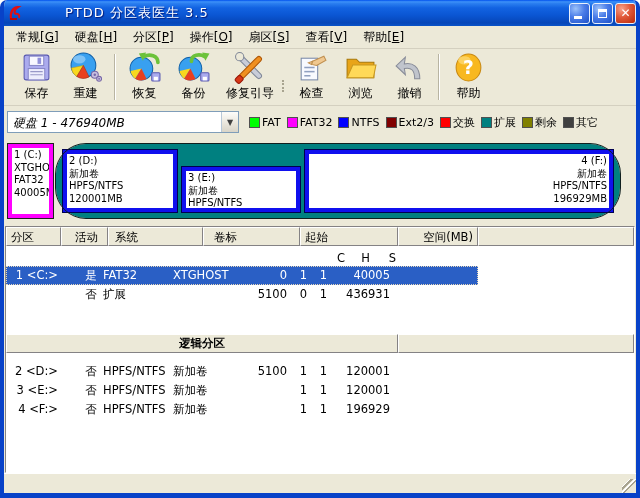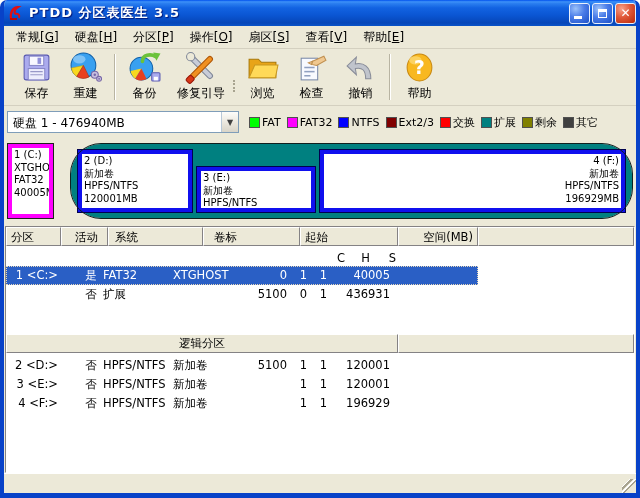--- a/index.html
+++ b/index.html
@@ -14,22 +14,22 @@
   }
 
   
   .titlebar {
     height:26px; flex:0 0 26px; display:flex; align-items:center; padding:0 4px;
     margin:-0px -4px 0 -4px; 
     background:linear-gradient(180deg,#0050EE 0%,#3E92F8 7%,#2B7FF0 13%,#1263E2 30%,#0A55D2 60%,#0646B8 88%,#0A53C8 100%);
   }
   .app-icon { width:17px; height:17px; margin:0 5px 0 3px; flex:0 0 auto; }
   .title-text {
-    color:#fff; font-weight:bold; font-size:13px; letter-spacing:1px;
-    text-shadow:1px 1px 1px #001878; flex:1; white-space:nowrap;
+    color:#fff; font-weight:normal; font-size:13px; letter-spacing:1px;
+    text-shadow:1px 1px 1px #001878; flex:1; white-space:nowrap;margin-left:36px;
   }
   .wbtn {
     width:21px; height:21px; margin-left:2px; border-radius:3px; border:1px solid #E8F0FC;
     display:flex; align-items:center; justify-content:center; position:relative; flex:0 0 auto;
   }
   .wbtn.blue  { background:radial-gradient(circle at 30% 25%,#9CC2FA 0%,#4A7CE8 45%,#1C50C8 100%); }
   .wbtn.red   { background:radial-gradient(circle at 30% 25%,#F8A088 0%,#E05838 45%,#B82808 100%); }
   .glyph-min  { position:absolute; left:4px; bottom:4px; width:8px; height:3px; background:#fff; }
   .glyph-max  { width:9px; height:9px; border:1px solid #fff; border-top:3px solid #fff; }
   .glyph-close{ color:#fff; font-weight:bold; font-size:12px; line-height:1; }
@@ -52,33 +52,33 @@
     justify-content:flex-start; gap:1px; background:none; border:none; cursor:default;
   }
   .tool.wide { width:64px; }
   .tool svg { width:33px; height:33px; flex:0 0 auto; }
   .tool-label { font-size:12px; white-space:nowrap; }
   .tb-sep { width:2px; height:46px; border-left:1px solid #B8B4A2; border-right:1px solid #FFFFFF; margin:0 4px; }
   .tb-dots { width:3px; height:12px; border-left:2px dotted #A8A490; margin:18px 2px 0 0; }
 
   
   .selector-row { height:32px; flex:0 0 32px; display:flex; align-items:center; padding:0 3px; gap:10px; }
-  .combo { width:232px; height:22px; background:#fff; border:1px solid #7F9DB9; display:flex; align-items:stretch; }
+  .combo { width:232px; height:22px; background:#fff; border:1px solid #7F9DB9; display:flex; align-items:stretch;font-style:italic; }
   .combo-text { flex:1; padding:3px 5px; white-space:nowrap; overflow:hidden; }
   .combo-btn {
     width:17px; display:flex; align-items:center; justify-content:center;
     background:linear-gradient(180deg,#FDFDFB,#E8E4DA 60%,#D8D4C8); border-left:1px solid #B8C8D8;
     font-size:8px; color:#404040;
   }
   .legend { display:flex; align-items:center; gap:6px; flex:1; }
   .legend-item { display:flex; align-items:center; gap:2px; font-size:11px; white-space:nowrap; }
   .legend-sq { width:11px; height:11px; border:1px solid #505050; flex:0 0 auto; }
 
   
-  .pmap { height:88px; flex:0 0 88px; display:flex; align-items:stretch; padding:6px 4px 8px 4px; gap:18px; }
+  .pmap { height:88px; flex:0 0 88px; display:flex; align-items:stretch; padding:6px 16px 8px 4px; gap:3px; }
   .pblock {
     background:#fff; border:4px solid #FF00FF; outline:1px solid #202020;
     font-size:10px; line-height:12.5px; padding:1px 2px; overflow:hidden; white-space:nowrap;
   }
   .pblock.primary { width:45px; flex:0 0 45px; }
   .ext-container {
     flex:1; background:#008080; outline:1px solid #102020; padding:6px 7px; display:flex; gap:5px; align-items:stretch;border-radius:30px;
   }
   .pblock.logical { border-color:#1010EE; outline-color:#000050; }
   .pblock.d { width:114px; flex:0 0 114px; }
@@ -110,21 +110,21 @@
   .cp   { left:0;     width:52px; text-align:right; }
   .ca   { left:72px;  width:26px; text-align:center; }
   .csys { left:97px; }
   .clbl { left:167px; }
   .cc   { left:200px; width:81px; text-align:right; }
   .ch   { left:283px; width:18px; text-align:right; }
   .cs   { left:303px; width:18px; text-align:right; }
   .csp  { left:294px; width:90px; text-align:right; }
   .r.selected { background:#2A5FC5; color:#fff; width:472px; outline:1px dotted #E8D8B8; outline-offset:-1px; }
 
-  .section-bar { display:flex; height:19px; margin-top:30px; margin-bottom:3px; }
+  .section-bar { display:flex; height:19px; margin-top:30px; margin-bottom:9px;font-weight:bold; }
   .bar-seg {
     background:#ECE9D8; height:19px; line-height:17px;
     border-top:1px solid #FFFFFF; border-left:1px solid #FFFFFF;
     border-right:1px solid #848284; border-bottom:1px solid #848284;
   }
   .bar-seg.b1 { width:392px; text-align:center; }
   .bar-seg.b2 { flex:1; }
 
   
   .statusbar {
@@ -195,54 +195,66 @@
         <circle cx="29.2" cy="27" r="0.9" fill="#7868A8"></circle>
       </svg>
       <span class="tool-label">重建</span>
     </div>
     <div class="tb-sep"></div>
     <div class="tool">
       <svg viewBox="0 0 32 32">
         <circle cx="13" cy="17" r="11" fill="#38A0F0" stroke="#1060A8"></circle>
         <path d="M13 17 L2.5 19.5 A11 11 0 0 0 7 26.8 Z" fill="#F8D820"></path>
         <path d="M13 17 L7 26.8 A11 11 0 0 0 18 27.2 Z" fill="#E84020"></path>
+        <path d="M29 11 C29 4.5 21 2.5 15.5 5.5" fill="none" stroke="#6CC23A" stroke-width="3.6" stroke-linecap="round"></path>
+        <polygon points="10.5,2.5 17.5,1.5 14.5,9.5" fill="#6CC23A"></polygon>
+        <rect x="23" y="21" width="8" height="8" rx="1" fill="#ABABEE" stroke="#5858B0"></rect>
+        <rect x="25" y="25" width="4" height="3.5" fill="#fff"></rect>
+      </svg>
+      <span class="tool-label">恢复</span>
+    </div>
+    <div class="tool">
+      <svg viewBox="0 0 32 32">
+        <circle cx="13" cy="17" r="11" fill="#38A0F0" stroke="#1060A8"></circle>
+        <path d="M13 17 L2.5 19.5 A11 11 0 0 0 7 26.8 Z" fill="#F8D820"></path>
+        <path d="M13 17 L7 26.8 A11 11 0 0 0 18 27.2 Z" fill="#E84020"></path>
         <path d="M14 10 C14 3.5 22 2.5 27 5.5" fill="none" stroke="#6CC23A" stroke-width="3.6" stroke-linecap="round"></path>
         <polygon points="31.5,2.5 24.5,1.5 27.5,9.5" fill="#6CC23A"></polygon>
         <rect x="23" y="21" width="8" height="8" rx="1" fill="#ABABEE" stroke="#5858B0"></rect>
         <rect x="25" y="25" width="4" height="3.5" fill="#fff"></rect>
       </svg>
       <span class="tool-label">备份</span>
     </div>
     <div class="tool wide">
       <svg viewBox="0 0 32 32">
         <rect x="2" y="13.5" width="28" height="5" rx="2.5" transform="rotate(45 16 16)" fill="#C8CCD8" stroke="#808898"></rect>
         <circle cx="5.5" cy="5.5" r="4" fill="#ECE9D8" stroke="#808898"></circle>
         <rect x="2" y="13.5" width="28" height="5" rx="2.5" transform="rotate(-45 16 16)" fill="#F09020" stroke="#B05808"></rect>
         <rect x="1.5" y="24.5" width="7" height="6" rx="2" transform="rotate(-45 5 27.5)" fill="#D83818" stroke="#981808"></rect>
       </svg>
       <span class="tool-label">修复引导</span>
     </div>
     <div class="tb-dots"></div>
-    <div class="tool">
-      <svg viewBox="0 0 32 32">
-        <path d="M3 8 L3 26 L29 26 L29 11 L15 11 L12 8 Z" fill="#E8A418" stroke="#A87808"></path>
-        <path d="M3 26 L8.5 13.5 L31 13.5 L28.5 26 Z" fill="#FFD958" stroke="#C89820"></path>
-      </svg>
-      <span class="tool-label">浏览</span>
-    </div>
     <div class="tool">
       <svg viewBox="0 0 32 32">
         <rect x="6" y="7" width="16" height="21" fill="#F8FAFF" stroke="#7888A8"></rect>
         <line x1="9" y1="16" x2="19" y2="16" stroke="#90A0C0" stroke-width="1.5"></line>
         <line x1="9" y1="20" x2="19" y2="20" stroke="#90A0C0" stroke-width="1.5"></line>
         <line x1="9" y1="24" x2="15" y2="24" stroke="#90A0C0" stroke-width="1.5"></line>
         <path d="M17 10 L28 5 L30 9 L21 14 L16 13 Z" fill="#F0C890" stroke="#C09050"></path>
         <path d="M17 10 L13 11.5 L16 13 Z" fill="#F8DCB0" stroke="#C09050"></path>
       </svg>
       <span class="tool-label">检查</span>
+    </div>
+    <div class="tool">
+      <svg viewBox="0 0 32 32">
+        <path d="M3 8 L3 26 L29 26 L29 11 L15 11 L12 8 Z" fill="#E8A418" stroke="#A87808"></path>
+        <path d="M3 26 L8.5 13.5 L31 13.5 L28.5 26 Z" fill="#FFD958" stroke="#C89820"></path>
+      </svg>
+      <span class="tool-label">浏览</span>
     </div>
     <div class="tool">
       <svg viewBox="0 0 32 32">
         <path d="M26 27 C26 15 19 11 11 12.5 L12 6 L3 14.5 L12 23 L11 17 C18 15.5 21 19 21 27 Z" fill="#C0C4CC" stroke="#888C98"></path>
       </svg>
       <span class="tool-label">撤销</span>
     </div>
     <div class="tb-sep"></div>
     <div class="tool">
       <svg viewBox="0 0 32 32">

